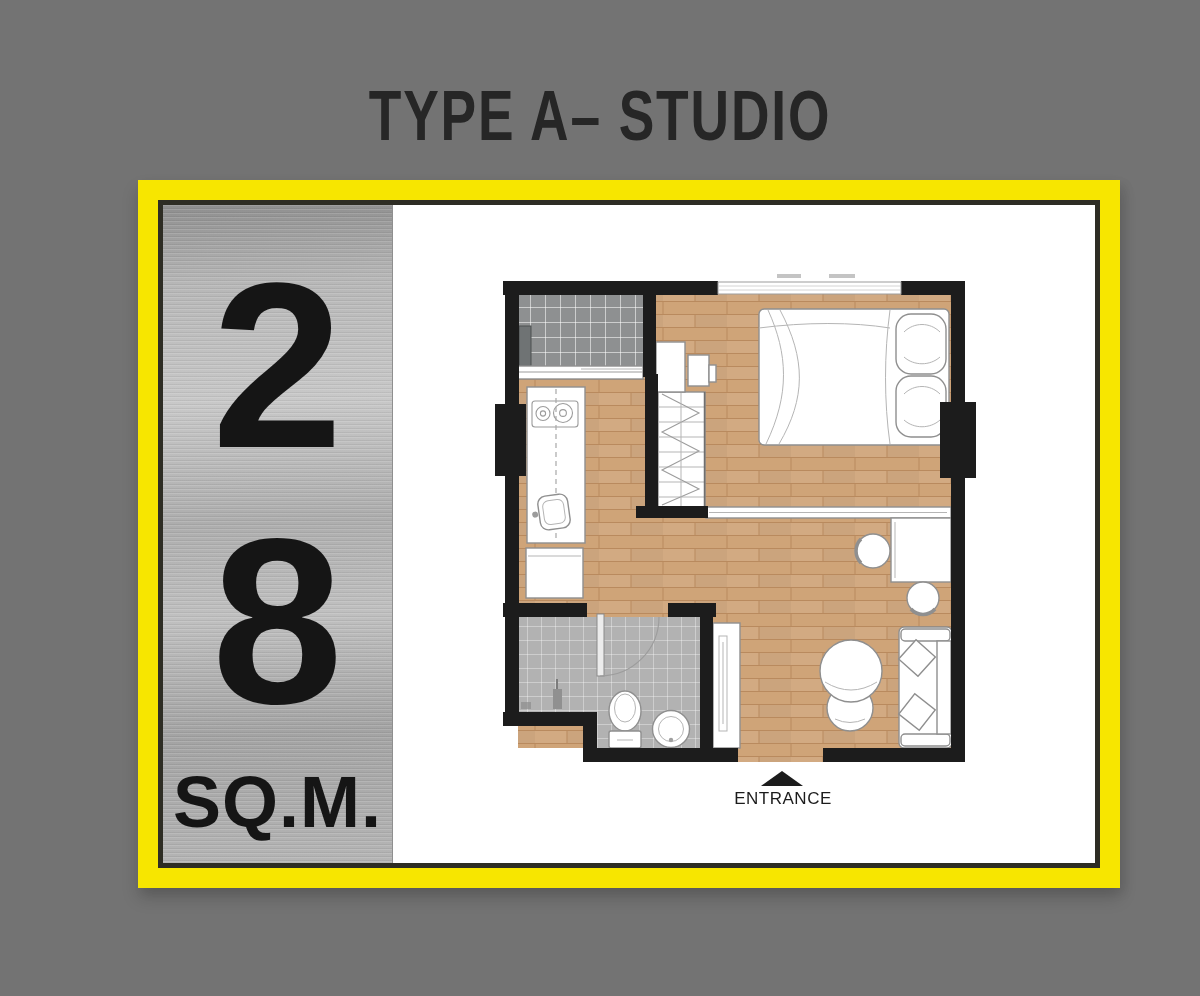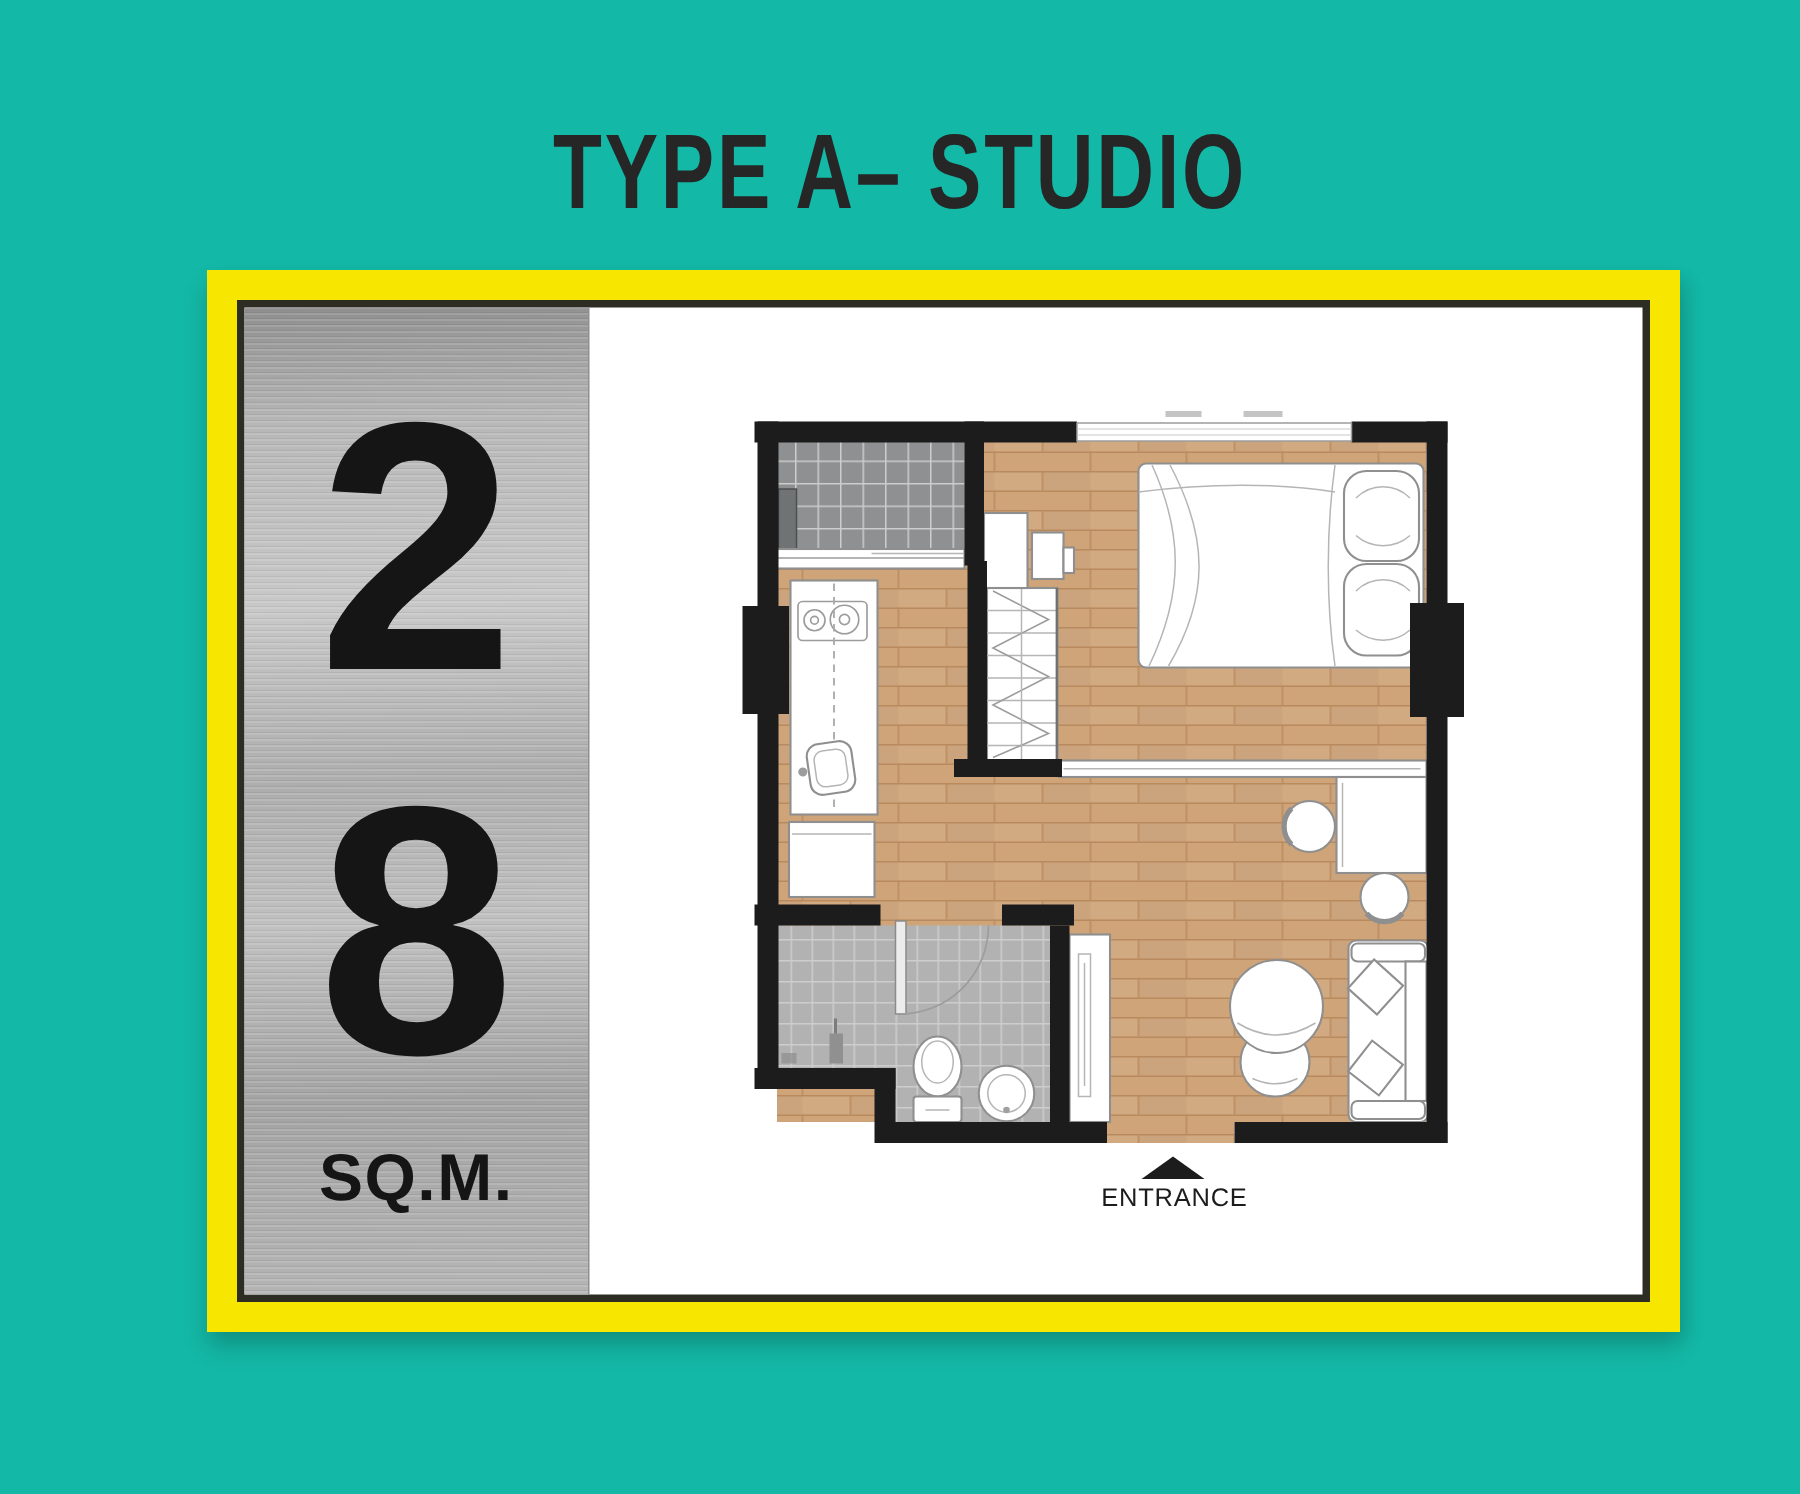--- a/index.html
+++ b/index.html
@@ -1,36 +1,36 @@
 <!DOCTYPE html>
 <html style="--frame-yellow: #f7e600; --frame-border: #2e2d24; --wall: #1c1c1c; --wood: #cfa478; --wood-line: #b98a5e; --balcony-tile: #8e9091; --bath-tile: #b2b2b2; --furniture-stroke: #8f8f8f; --text: #262626;"><head>
 <meta charset="utf-8">
 <style>
   html,body{margin:0;padding:0;background:#ffffff;}
-  .page{position:relative;width:1200px;height:996px;background:#14b8a6;overflow:hidden;
+  .page{position:relative;width:1200px;height:996px;background:#737373;overflow:hidden;
         font-family:"Liberation Sans", sans-serif;}
   .title{position:absolute;top:74px;left:0;width:100%;text-align:center;
          font-weight:bold;font-size:58px;letter-spacing:2px;color:var(--text,#262626);
          transform:scale(.92,1.22);transform-origin:50% 0;white-space:nowrap;}
   .card{position:absolute;left:138px;top:180px;width:982px;height:708px;
         background:var(--frame-yellow,#f7e600);
         box-shadow:0 10px 16px rgba(0,0,0,.16), 5px 5px 10px rgba(0,0,0,.08);}
   .card-inner{position:absolute;left:20px;top:20px;right:20px;bottom:20px;
         border:5px solid var(--frame-border,#2e2d24);background:#ffffff;}
   .metal{position:absolute;left:0;top:0;width:229px;height:100%;
         background:
           repeating-linear-gradient(180deg, rgba(255,255,255,.13) 0 1px, rgba(255,255,255,0) 1px 3px, rgba(0,0,0,.06) 3px 4px),
           linear-gradient(178deg,#8e8e8e 0%,#b7b7b7 12%,#c8c8c8 30%,#adadad 48%,#c0c0c0 62%,#a3a3a3 80%,#b5b5b5 100%);
         border-right:1px solid #8f8f8f;}
   .digit{position:absolute;left:0;width:100%;text-align:center;font-weight:bold;
         font-size:236px;line-height:.75;color:#151515;}
   .digit-2{top:72px;}
   .digit-8{top:328px;}
   .sqm{position:absolute;top:556px;left:0;width:100%;text-align:center;
-        font-weight:bold;font-size:44px;letter-spacing:1px;color:#151515;}
+        font-weight:bold;font-size:72px;letter-spacing:1px;color:#151515;}
   .plan{position:absolute;left:322px;top:57px;width:505px;height:510px;}
   .plan svg{display:block;width:505px;height:510px;}
   .entrance-arrow{position:absolute;left:598px;top:566px;width:0;height:0;
         border-left:21px solid transparent;border-right:21px solid transparent;
         border-bottom:15px solid var(--wall,#1c1c1c);}
   .entrance-label{position:absolute;left:530px;top:584px;width:180px;text-align:center;
         font-size:17px;font-weight:normal;letter-spacing:.5px;color:var(--wall,#1c1c1c);}
   
   .wall{fill:var(--wall,#1c1c1c);}
   .furn{fill:#ffffff;stroke:var(--furniture-stroke,#8f8f8f);stroke-width:1.4;}

